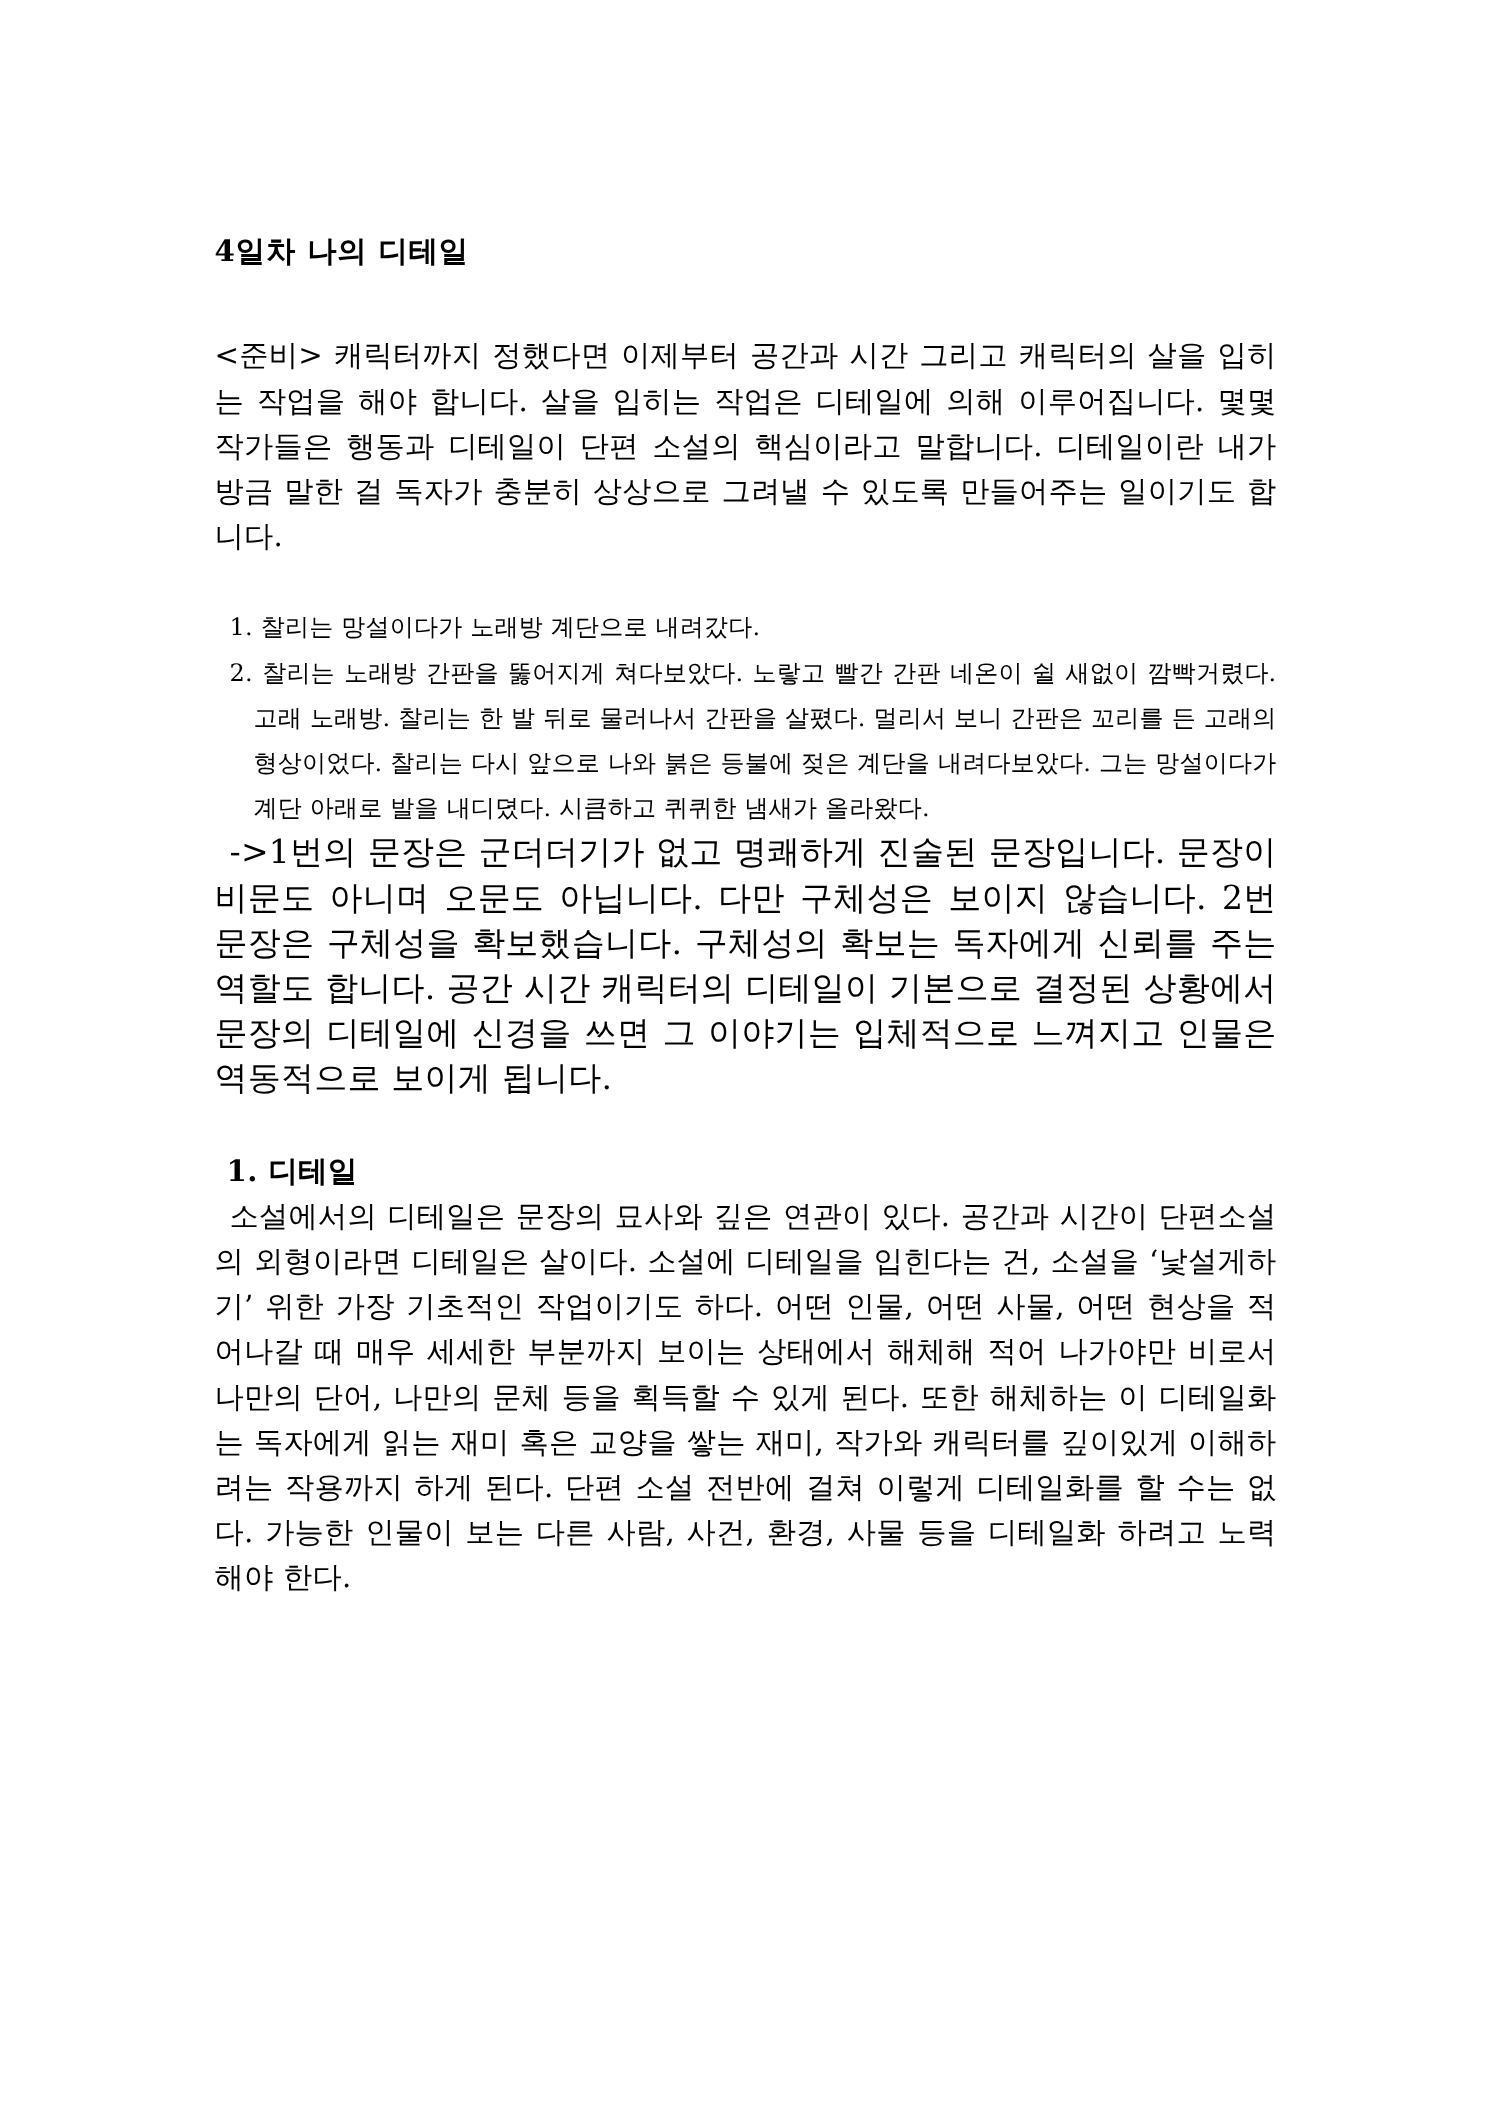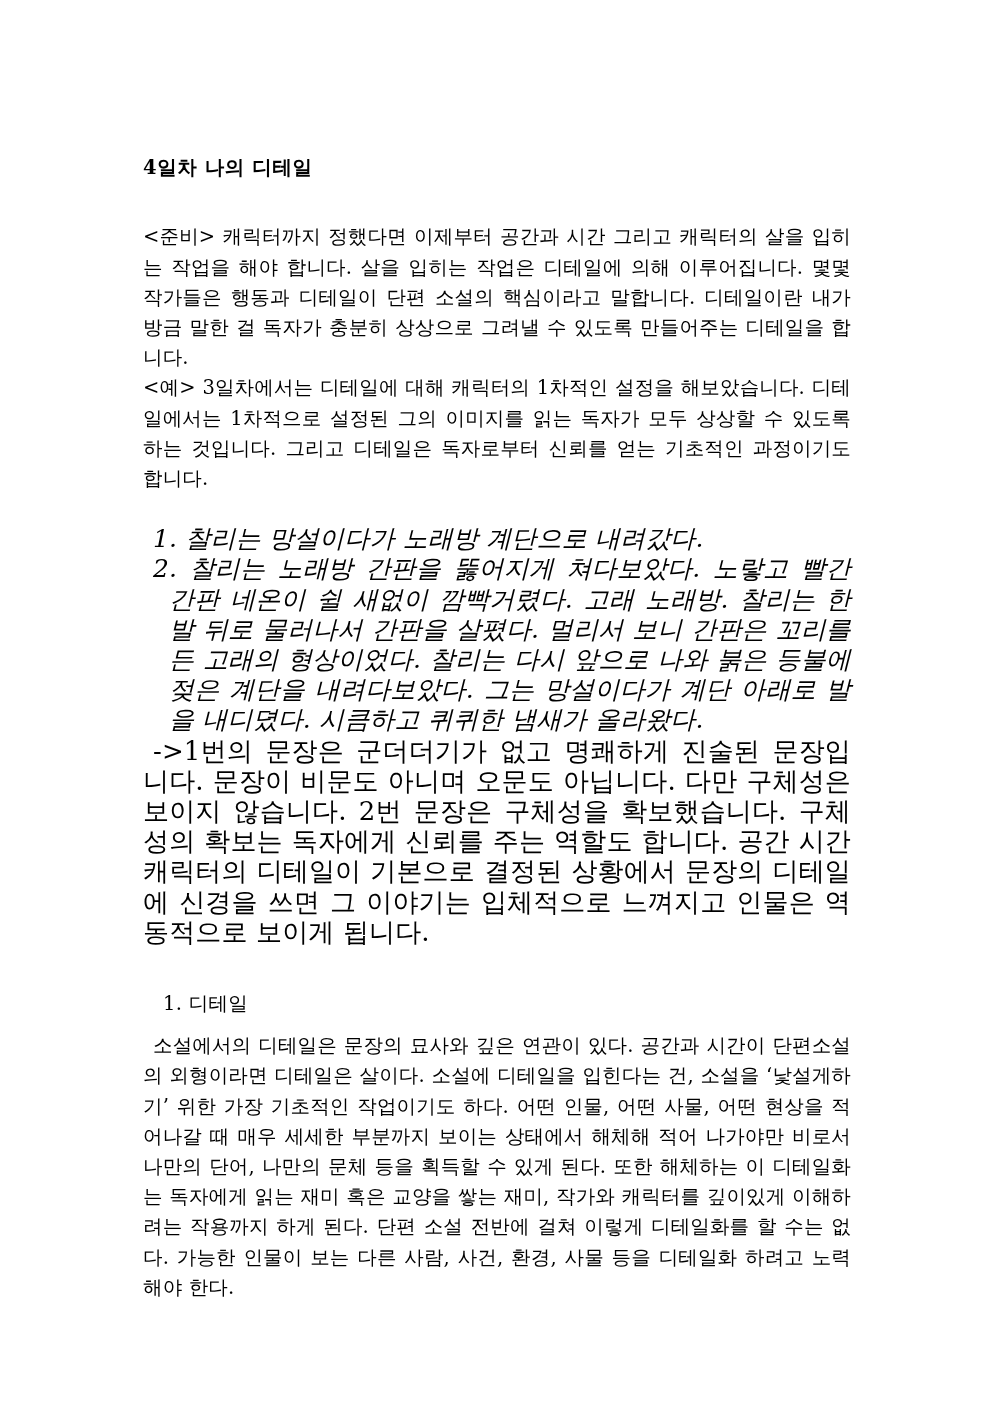--- a/index.html
+++ b/index.html
@@ -51,71 +51,69 @@
     font-weight: normal;
   }
   .gap-block { height: 30px; }
 
   ol.sentences {
     list-style: none;
     margin: 0;
     padding: 0;
   }
   ol.sentences li {
-    font-size: 25px;
+    font-size: 16px;
     line-height: 30.2px;
     text-align: justify;
     text-justify: inter-character;
     text-align-last: left;
     word-break: break-all;
     padding-left: 26px;
     text-indent: -16px;
     letter-spacing: 0.15px;
-    font-style: italic;
   }
   ol.sentences li .num {
     display: inline;
   }
 
   p.arrow-note {
     margin: 0;
-    font-size: 26px;
+    font-size: 22px;
     line-height: 30.2px;
     text-align: justify;
     text-justify: inter-character;
     text-align-last: left;
     word-break: break-all;
     text-indent: 10px;
     letter-spacing: 0.15px;
   }
 
   h2.section-heading {
     font-size: 19.5px;
-    font-weight: normal;
-    margin: 12px;
+    font-weight: bold;
+    margin: 0;
     line-height: 30.2px;
     text-indent: 8px;
     letter-spacing: 0.3px;
   }
 
   p.para.indented {
     text-indent: 10px;
   }
 </style>
 </head>
 <body>
 
 <div class="page">
   <div class="content">
 
     <h1 class="doc-title">4일차 나의 디테일</h1>
 
-    <p class="para"><span class="marker">&lt;준비&gt;</span><span> 캐릭터까지 정했다면 이제부터 공간과 시간 그리고 캐릭터의 살을 입히는 작업을 해야 합니다. 살을 입히는 작업은 디테일에 의해 이루어집니다. 몇몇 작가들은 행동과 디테일이 단편 소설의 핵심이라고 말합니다. 디테일이란 내가 방금 말한 걸 독자가 충분히 상상으로 그려낼 수 있도록 만들어주는 디테일을 합니다.</span></p>
+    <p class="para"><span class="marker">&lt;준비&gt;</span><span> 캐릭터까지 정했다면 이제부터 공간과 시간 그리고 캐릭터의 살을 입히는 작업을 해야 합니다. 살을 입히는 작업은 디테일에 의해 이루어집니다. 몇몇 작가들은 행동과 디테일이 단편 소설의 핵심이라고 말합니다. 디테일이란 내가 방금 말한 걸 독자가 충분히 상상으로 그려낼 수 있도록 만들어주는 일이기도 합니다.</span></p>
 
-    <p class="para"><span class="marker">&lt;예&gt;</span><span> 3일차에서는 디테일에 대해 캐릭터의 1차적인 설정을 해보았습니다. 디테일에서는 1차적으로 설정된 그의 이미지를 읽는 독자가 모두 상상할 수 있도록 하는 것입니다. 그리고 디테일은 독자로부터 신뢰를 얻는 기초적인 과정이기도 합니다.</span></p>
 
     <div class="gap-block"></div>
 
     <ol class="sentences">
       <li><span class="num">1.</span>&nbsp;<span>찰리는 망설이다가 노래방 계단으로 내려갔다.</span></li>
       <li><span class="num">2.</span>&nbsp;<span>찰리는 노래방 간판을 뚫어지게 쳐다보았다. 노랗고 빨간 간판 네온이 쉴 새없이 깜빡거렸다. 고래 노래방. 찰리는 한 발 뒤로 물러나서 간판을 살폈다. 멀리서 보니 간판은 꼬리를 든 고래의 형상이었다. 찰리는 다시 앞으로 나와 붉은 등불에 젖은 계단을 내려다보았다. 그는 망설이다가 계단 아래로 발을 내디뎠다. 시큼하고 퀴퀴한 냄새가 올라왔다.</span></li>
     </ol>
 
     <p class="arrow-note">-&gt;1번의 문장은 군더더기가 없고 명쾌하게 진술된 문장입니다. 문장이 비문도 아니며 오문도 아닙니다. 다만 구체성은 보이지 않습니다. 2번 문장은 구체성을 확보했습니다. 구체성의 확보는 독자에게 신뢰를 주는 역할도 합니다. 공간 시간 캐릭터의 디테일이 기본으로 결정된 상황에서 문장의 디테일에 신경을 쓰면 그 이야기는 입체적으로 느껴지고 인물은 역동적으로 보이게 됩니다.</p>
 

